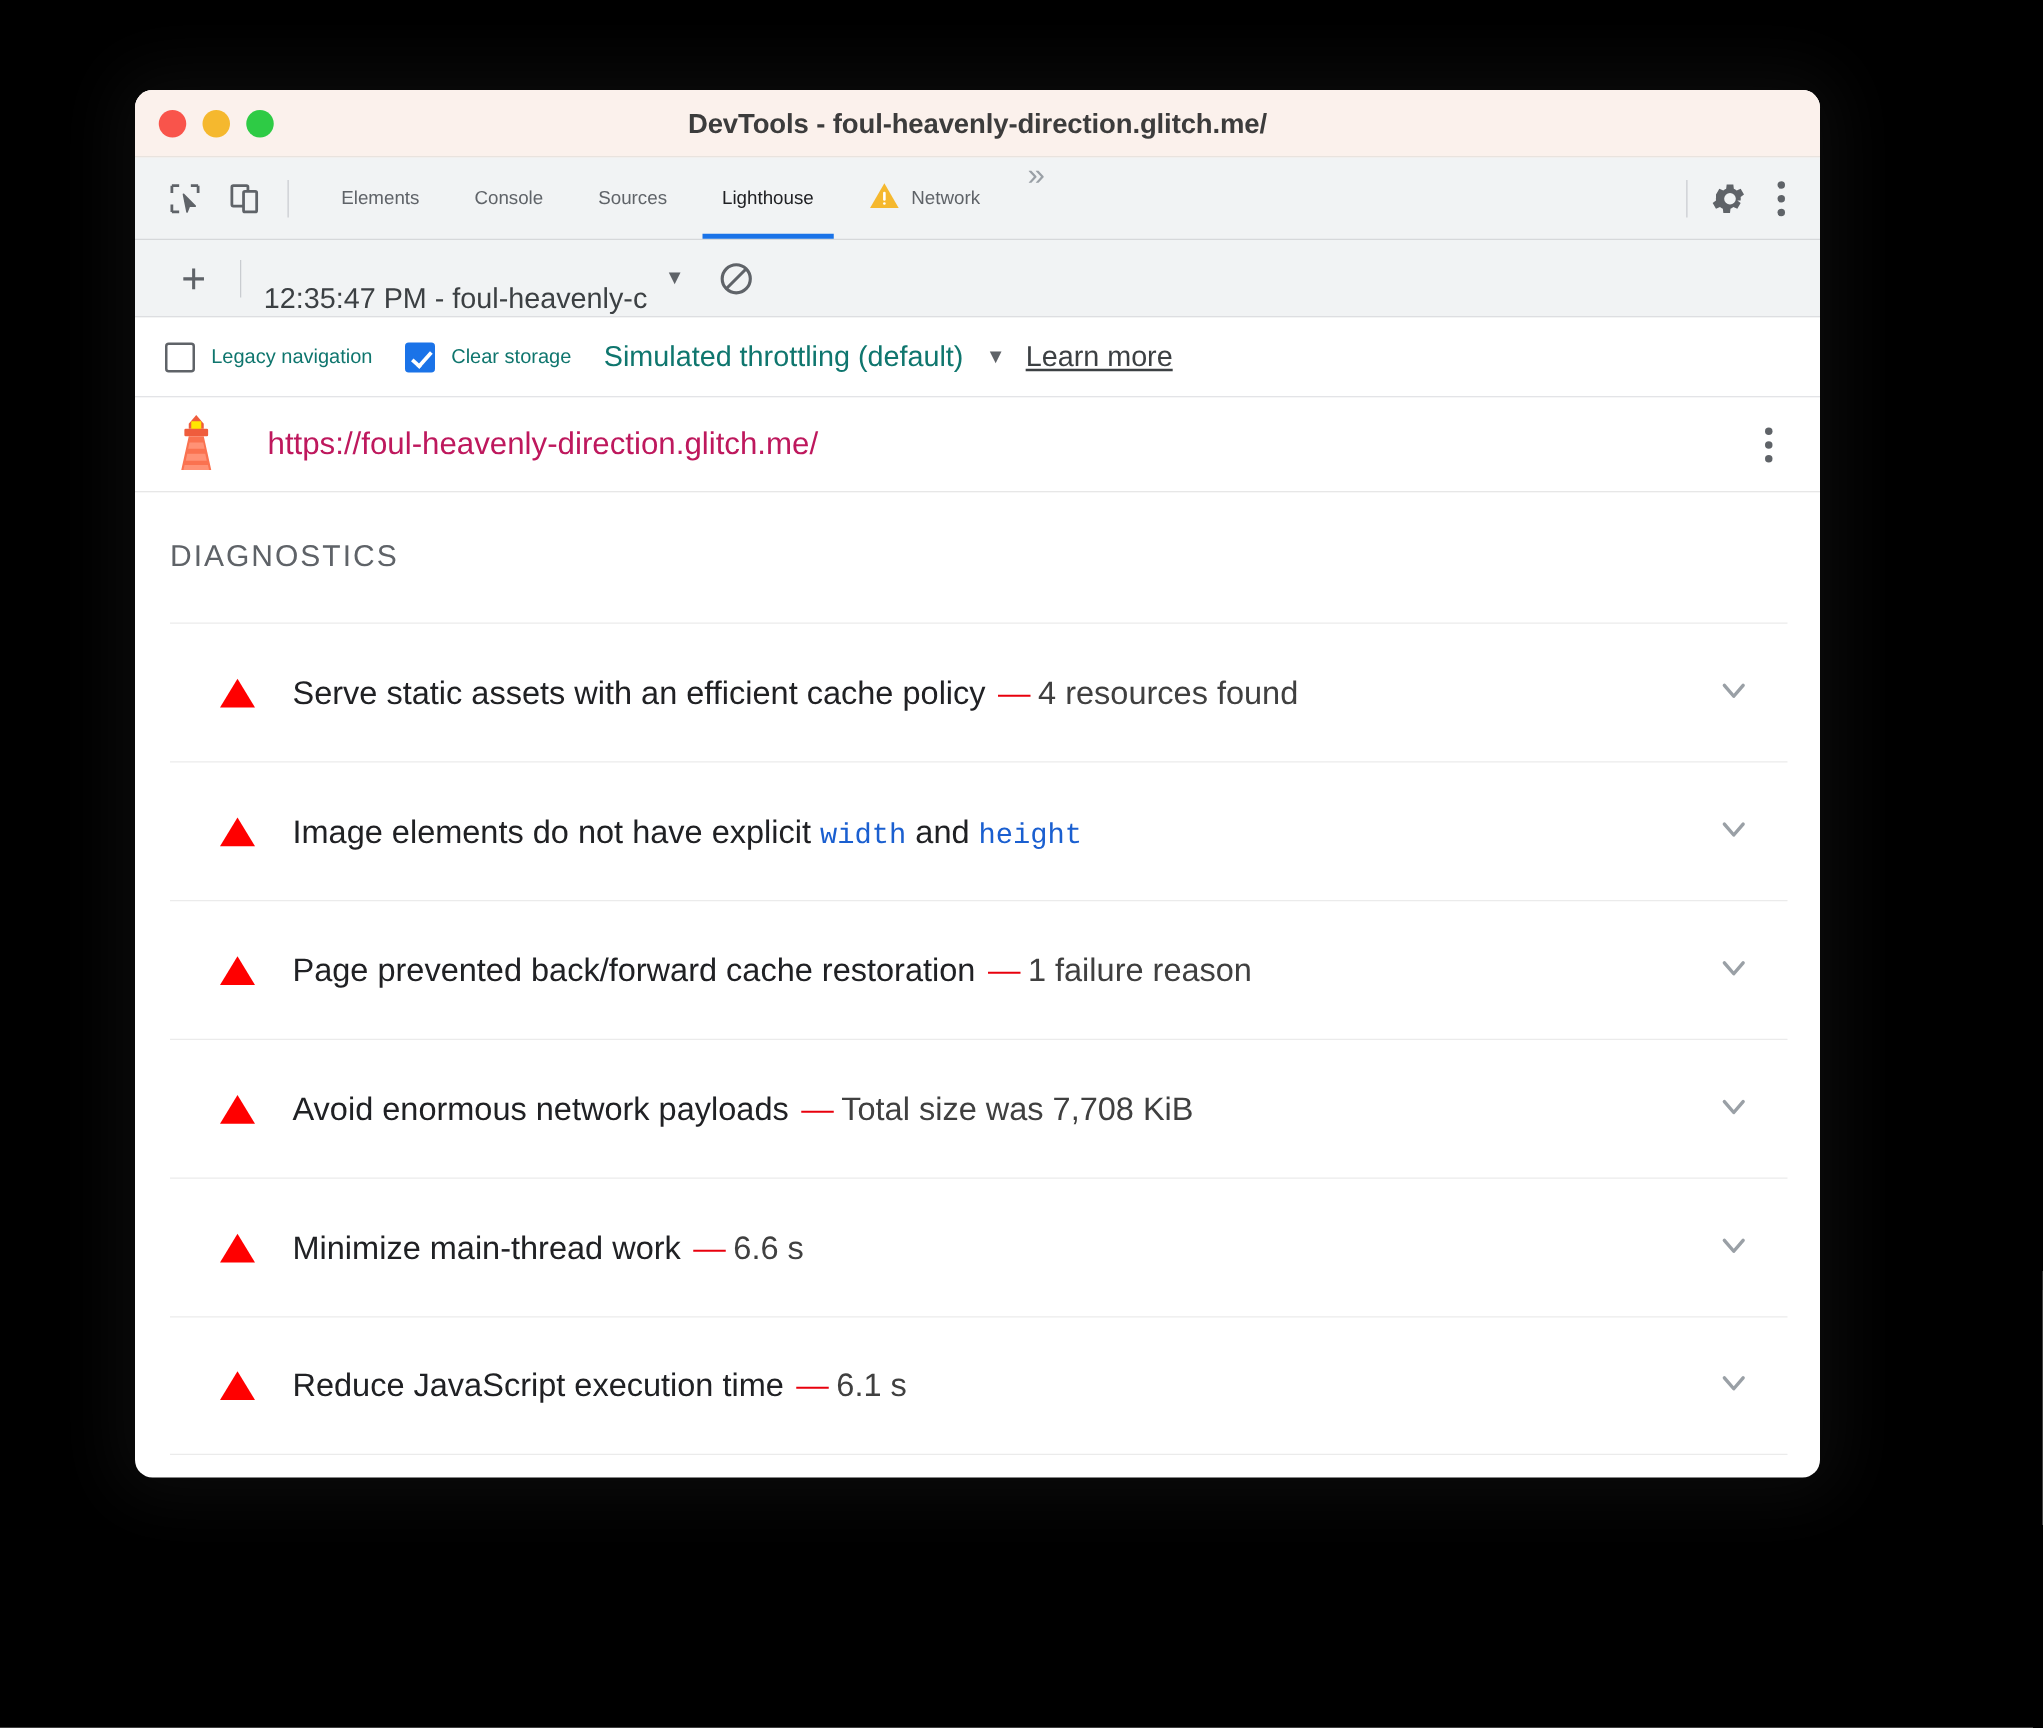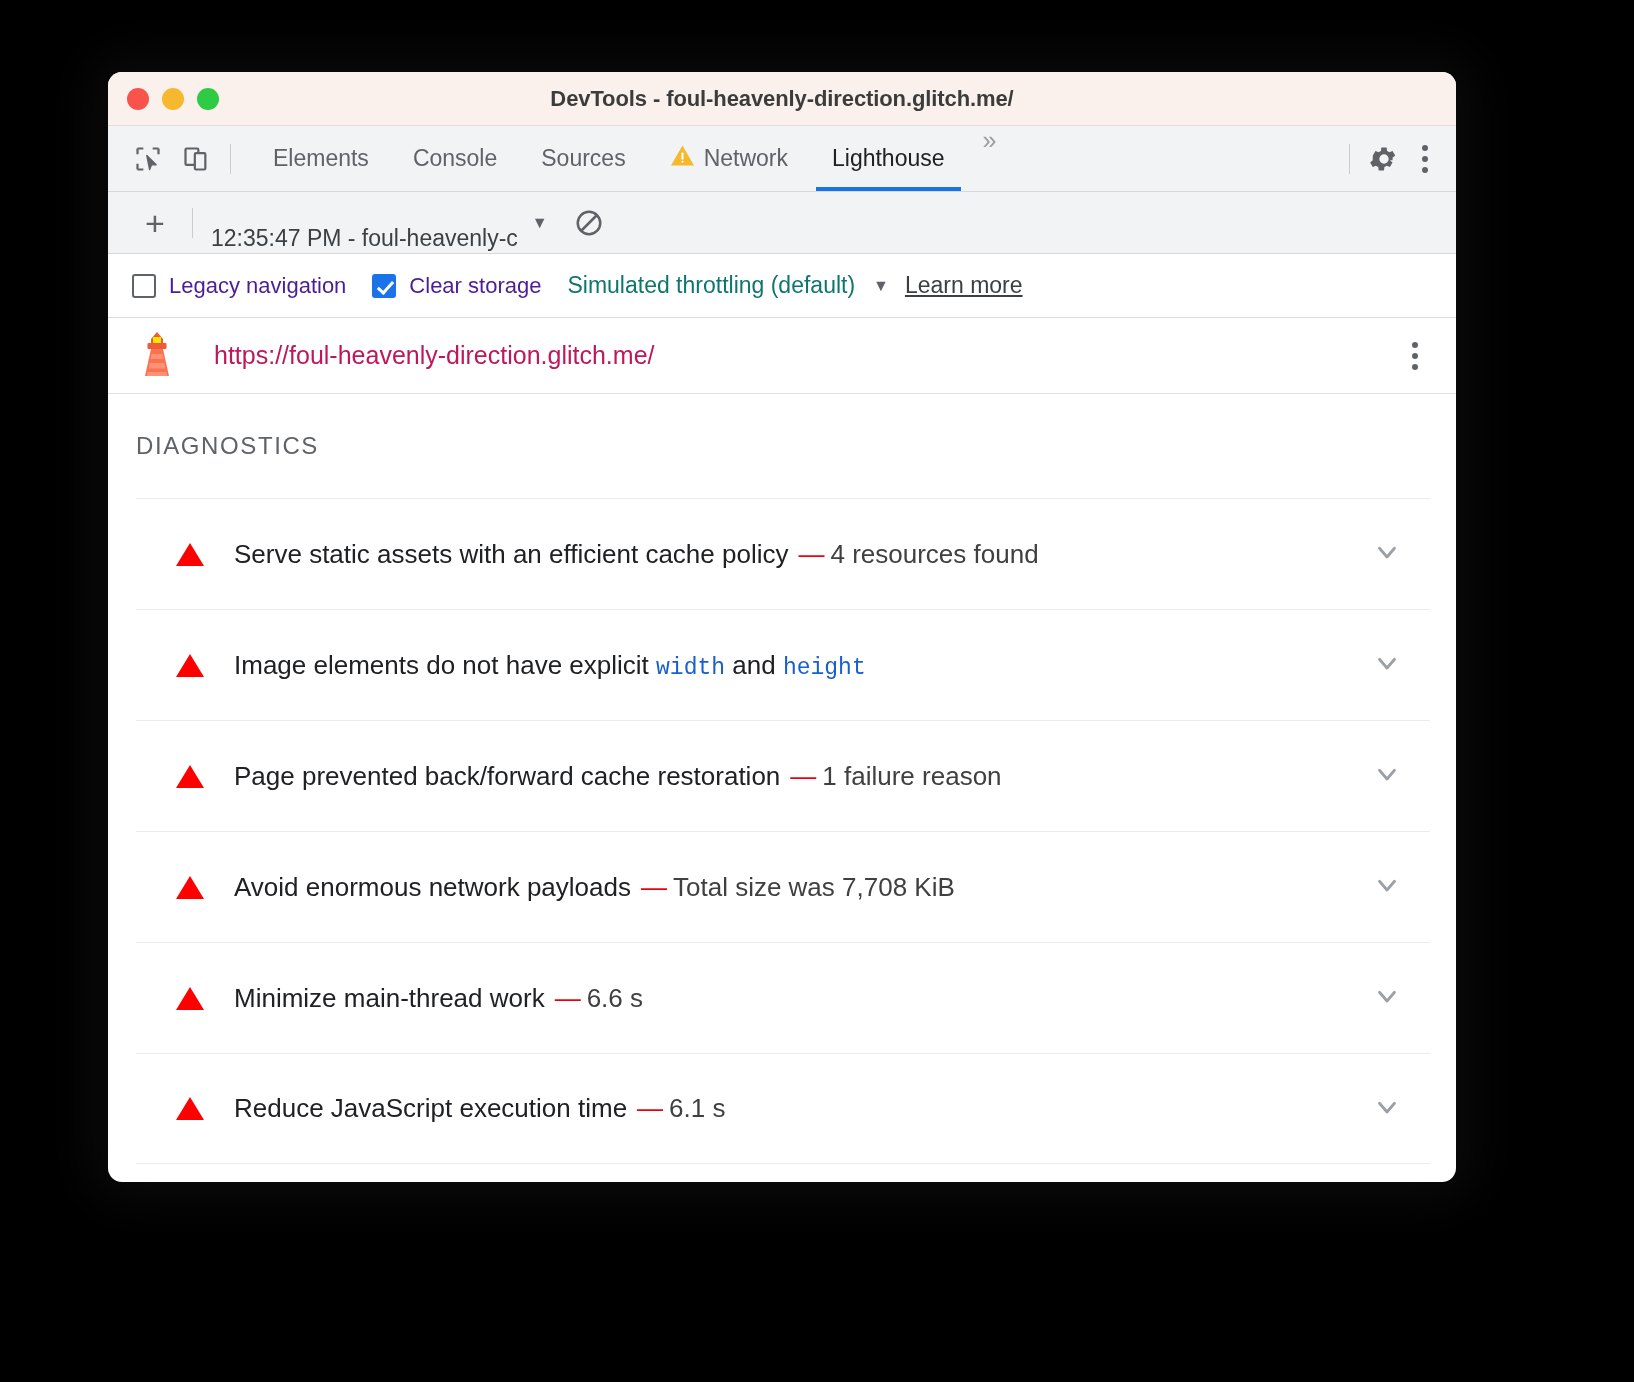--- a/index.html
+++ b/index.html
@@ -86,21 +86,21 @@
     display: flex;
     align-items: stretch;
     height: 100%;
     margin-left: 10px;
   }
   .tab {
     display: flex;
     align-items: center;
     gap: 9px;
     padding: 0 22px;
-    font-size: 23px;
+    font-size: 15px;
     color: #5f6368;
     position: relative;
     cursor: pointer;
     white-space: nowrap;
     text-align: center;
   }
   .tab.active { color: #202124; }
   .tab.active::after {
     content: "";
     position: absolute;
@@ -183,22 +183,22 @@
     border-bottom: 1px solid #dadce0;
     display: flex;
     align-items: center;
     padding-left: 24px;
     gap: 0;
   }
   .opt {
     display: flex;
     align-items: center;
     gap: 13px;
-    font-size: 22px;
-    color: #4c1d95;
+    font-size: 16px;
+    color: #0f766e;
     cursor: pointer;
     margin-right: 26px;
     white-space: nowrap;
   }
   .cbox {
     width: 24px; height: 24px;
     border: 2px solid #5f6368;
     border-radius: 3px;
     background: #fff;
     flex: 0 0 auto;
@@ -325,32 +325,32 @@
       <div class="tabs">
         <div class="tab">
           <span>Elements</span>
         </div>
         <div class="tab">
           <span>Console</span>
         </div>
         <div class="tab">
           <span>Sources</span>
         </div>
+        <div class="tab active">
+          <span>Lighthouse</span>
+        </div>
         <div class="tab">
           <span class="warn-tri">
             <svg width="25" height="23" viewBox="0 0 24 22">
               <path d="M12 1.5L23 20.5H1z" fill="#f5b82e"></path>
               <rect x="11" y="8" width="2" height="7" fill="#fff" rx="1"></rect>
               <rect x="11" y="16" width="2" height="2" fill="#fff" rx="1"></rect>
             </svg>
           </span>
           <span>Network</span>
-        </div>
-        <div class="tab active">
-          <span>Lighthouse</span>
         </div>
         <div class="chev-more">»</div>
       </div>
 
       <div class="tabbar-right">
         <div class="tb-sep"></div>
         <div class="tb-icon">
           <svg width="32" height="32" viewBox="0 0 24 24" fill="#5f6368">
             <path d="M19.4 13a7.6 7.6 0 000-2l2-1.6-2-3.4-2.4 1a7.6 7.6 0 00-1.7-1L15 3.4h-4l-.3 2.6c-.6.2-1.2.6-1.7 1l-2.4-1-2 3.4L4.6 11a7.6 7.6 0 000 2l-2 1.6 2 3.4 2.4-1c.5.4 1.1.8 1.7 1l.3 2.6h4l.3-2.6c.6-.2 1.2-.6 1.7-1l2.4 1 2-3.4-2-1.6zM13 15.5a3.5 3.5 0 110-7 3.5 3.5 0 010 7z" transform="translate(-1,0)"></path>
           </svg>

